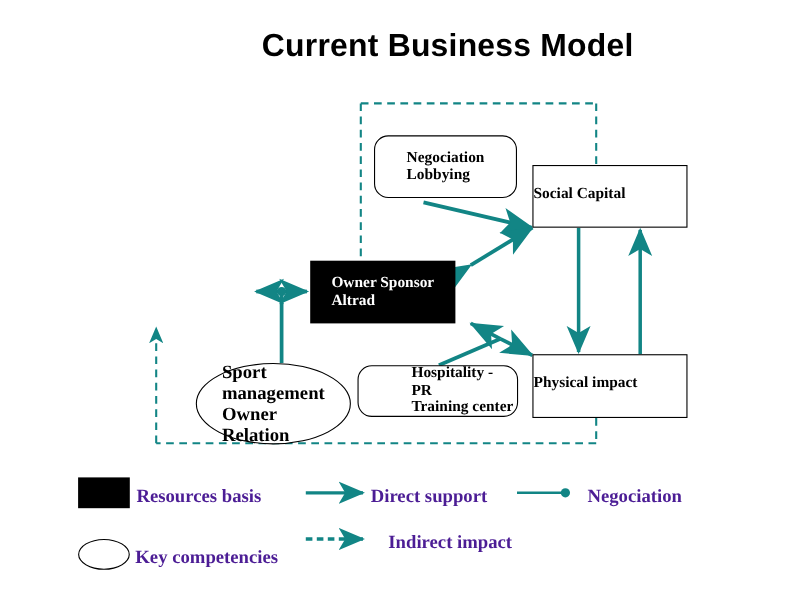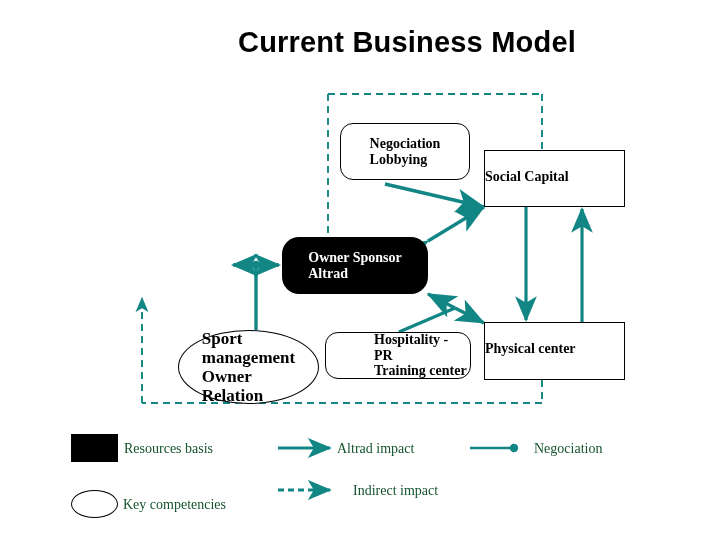--- a/index.html
+++ b/index.html
@@ -66,23 +66,23 @@
     position: absolute;
     left: 0; top: 0;
     width: 720px; height: 540px;
     z-index: 8;
     pointer-events: none;
   }
 
   
   .legend-label {
     position: absolute;
-    font-size: 14px;
-    color: #14532d;
-    font-weight: normal;
+    font-size: 17px;
+    color: #4c1d95;
+    font-weight: bold;
     white-space: nowrap;
   }
   .legend-swatch-rect {
     position: absolute;
     background: #000000;
   }
   .legend-swatch-ellipse {
     position: absolute;
     background: #ffffff;
     border: 1.3px solid #000000;
@@ -139,48 +139,48 @@
   <div class="node rounded white" style="left:293px; top:123px; width:130px; height:57px;">
     <span style="white-space:pre-line;">Negociation
 Lobbying</span>
   </div>
 
   <div class="node white toptext" style="left:437px; top:150px; width:141px; height:57px;">
     <span style="white-space:pre-line; width:100%;">Social Capital</span>
   </div>
 
 
-  <div class="node black" style="left:235px; top:237px; width:146px; height:57px;border-radius:17px;">
+  <div class="node black" style="left:235px; top:237px; width:132px; height:57px;">
     <span style="white-space:pre-line;">Owner Sponsor
 Altrad</span>
   </div>
 
   <div class="node ellipse white" style="left:131px; top:330px; width:141px; height:74px; font-size:17px;">
     <span style="white-space:pre-line;">Sport
 management
 Owner
 Relation</span>
   </div>
 
   <div class="node rounded white" style="left:278px; top:332px; width:146px; height:47px;padding-left:48px;">
     <span style="white-space:pre-line;">Hospitality - PR
 Training center</span>
   </div>
 
   <div class="node white toptext" style="left:437px; top:322px; width:141px; height:58px;">
-    <span style="white-space:pre-line; width:100%;">Physical center</span>
+    <span style="white-space:pre-line; width:100%;">Physical impact</span>
   </div>
 
   <div class="legend-swatch-rect" style="left:24px; top:434px; width:47px; height:28px;"></div>
   <div class="legend-label" style="left:77px; top:441px;">Resources basis</div>
 
   <div class="legend-swatch-ellipse" style="left:24px; top:490px; width:47px; height:28px;"></div>
   <div class="legend-label" style="left:76px; top:497px;">Key competencies</div>
 
-  <div class="legend-label" style="left:290px; top:441px;">Altrad impact</div>
+  <div class="legend-label" style="left:290px; top:441px;">Direct support</div>
 
   <div class="legend-label" style="left:306px; top:483px;">Indirect impact</div>
 
   <div class="legend-label" style="left:487px; top:441px;">Negociation</div>
 
   <svg id="wires-top" viewBox="0 0 720 540" xmlns="http://www.w3.org/2000/svg">
     <path fill="none" stroke="#128585" stroke-width="3" marker-end="url(#ah)" d="M231,448 L283,448"></path>
     <path fill="none" stroke="#128585" stroke-width="3" stroke-dasharray="6,4" marker-end="url(#ah)" d="M231,490 L283,490"></path>
     <path fill="none" stroke="#128585" stroke-width="2.4" d="M423,448 L466,448"></path>
     <circle cx="467" cy="448" r="4.2" fill="#128585"></circle>

